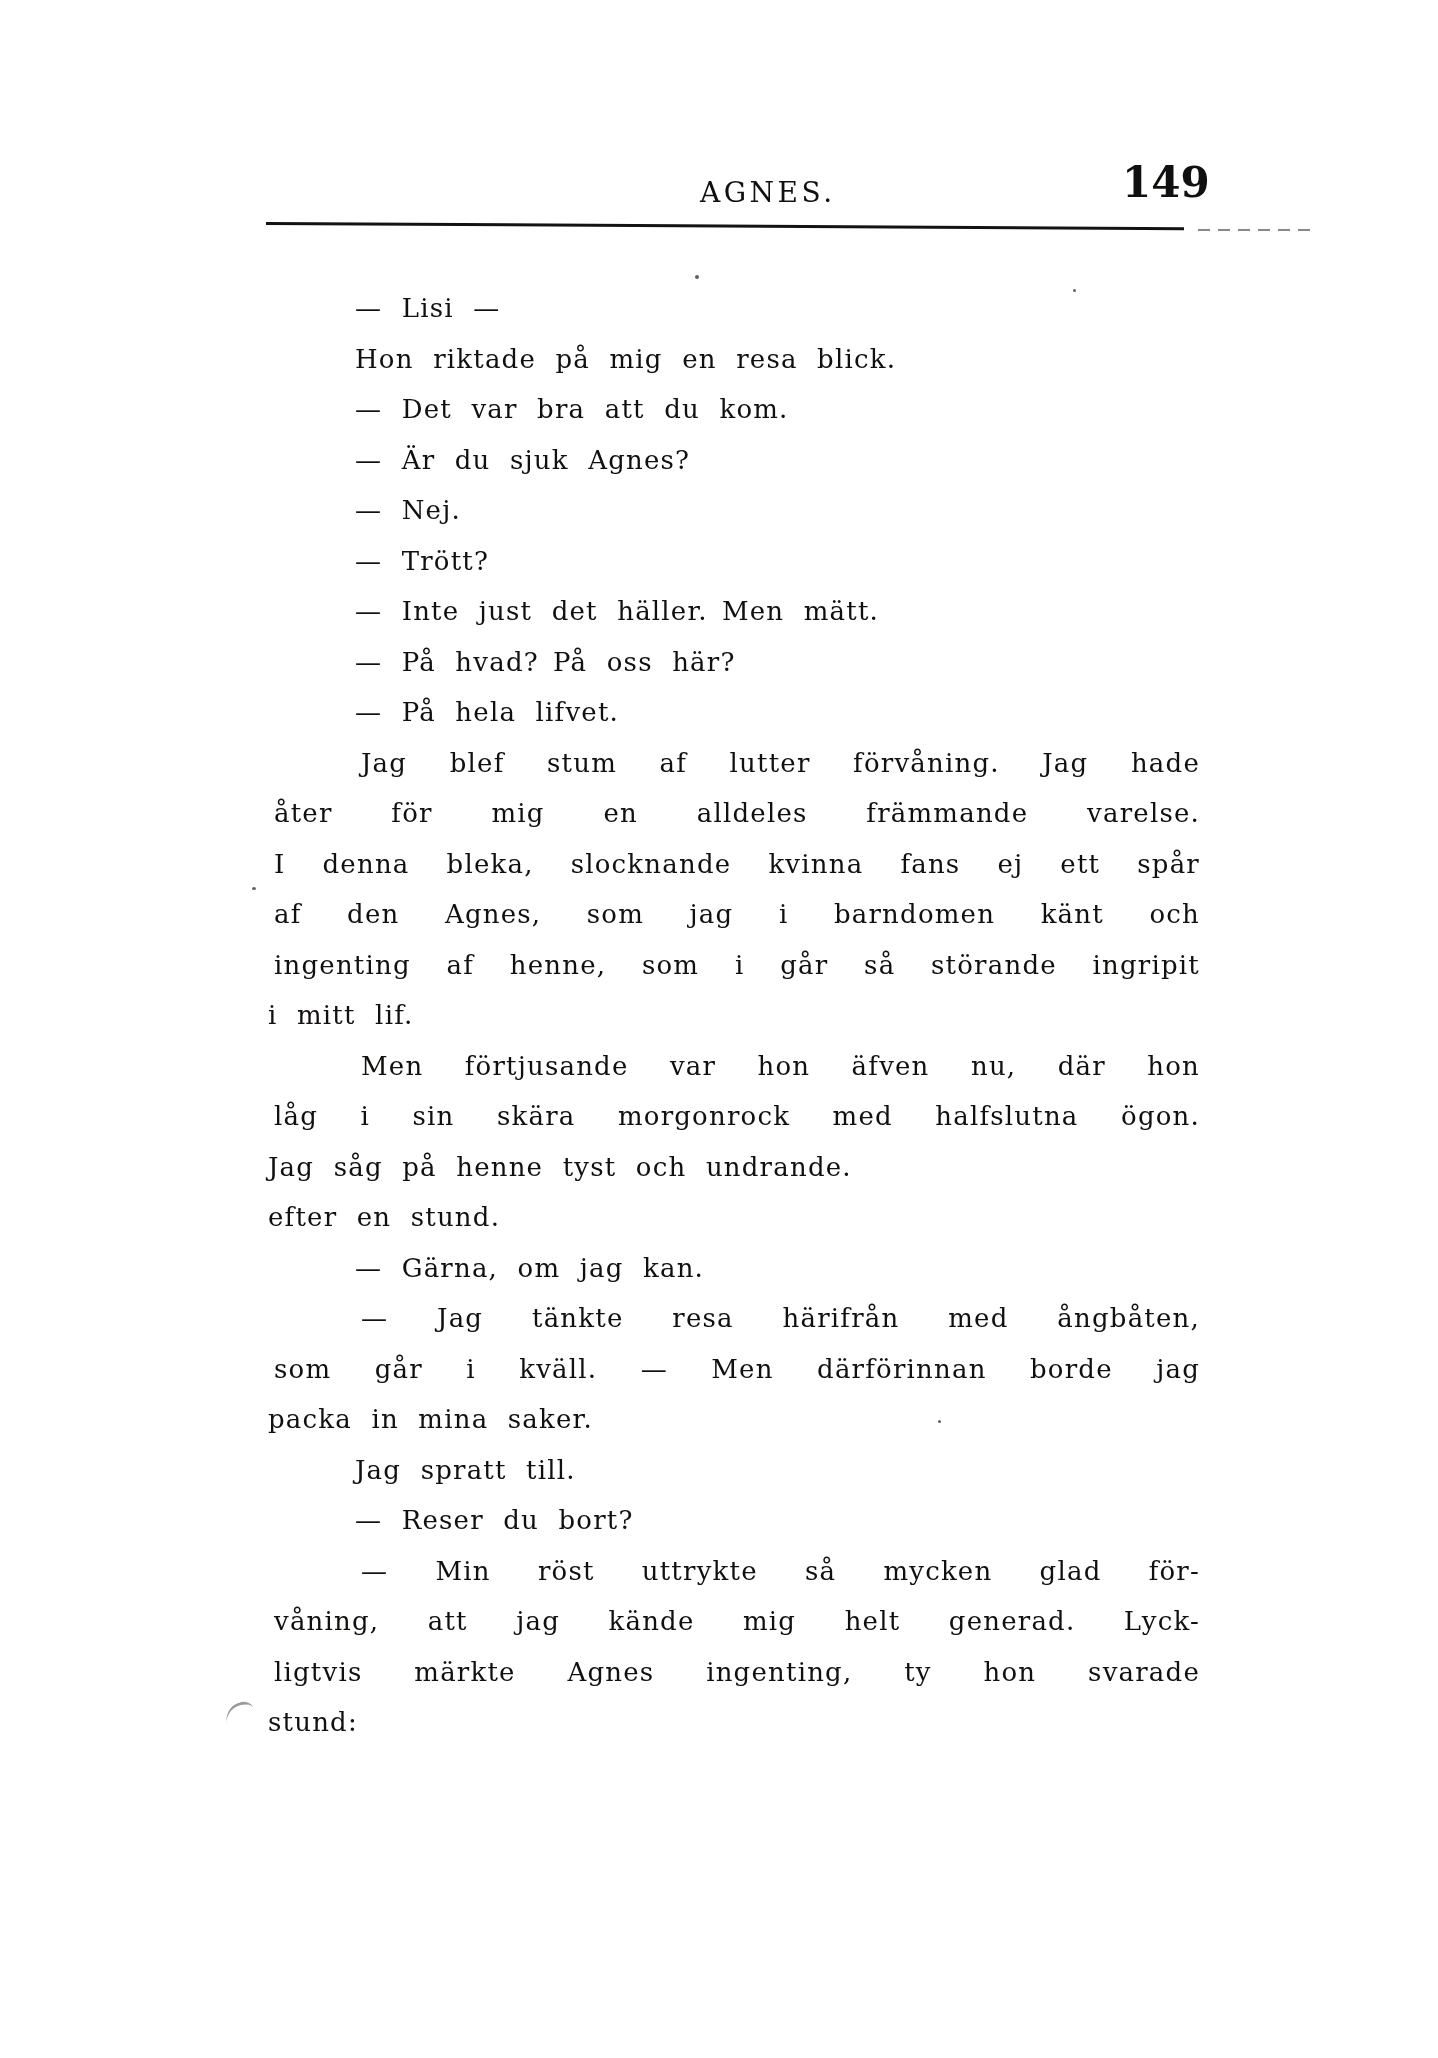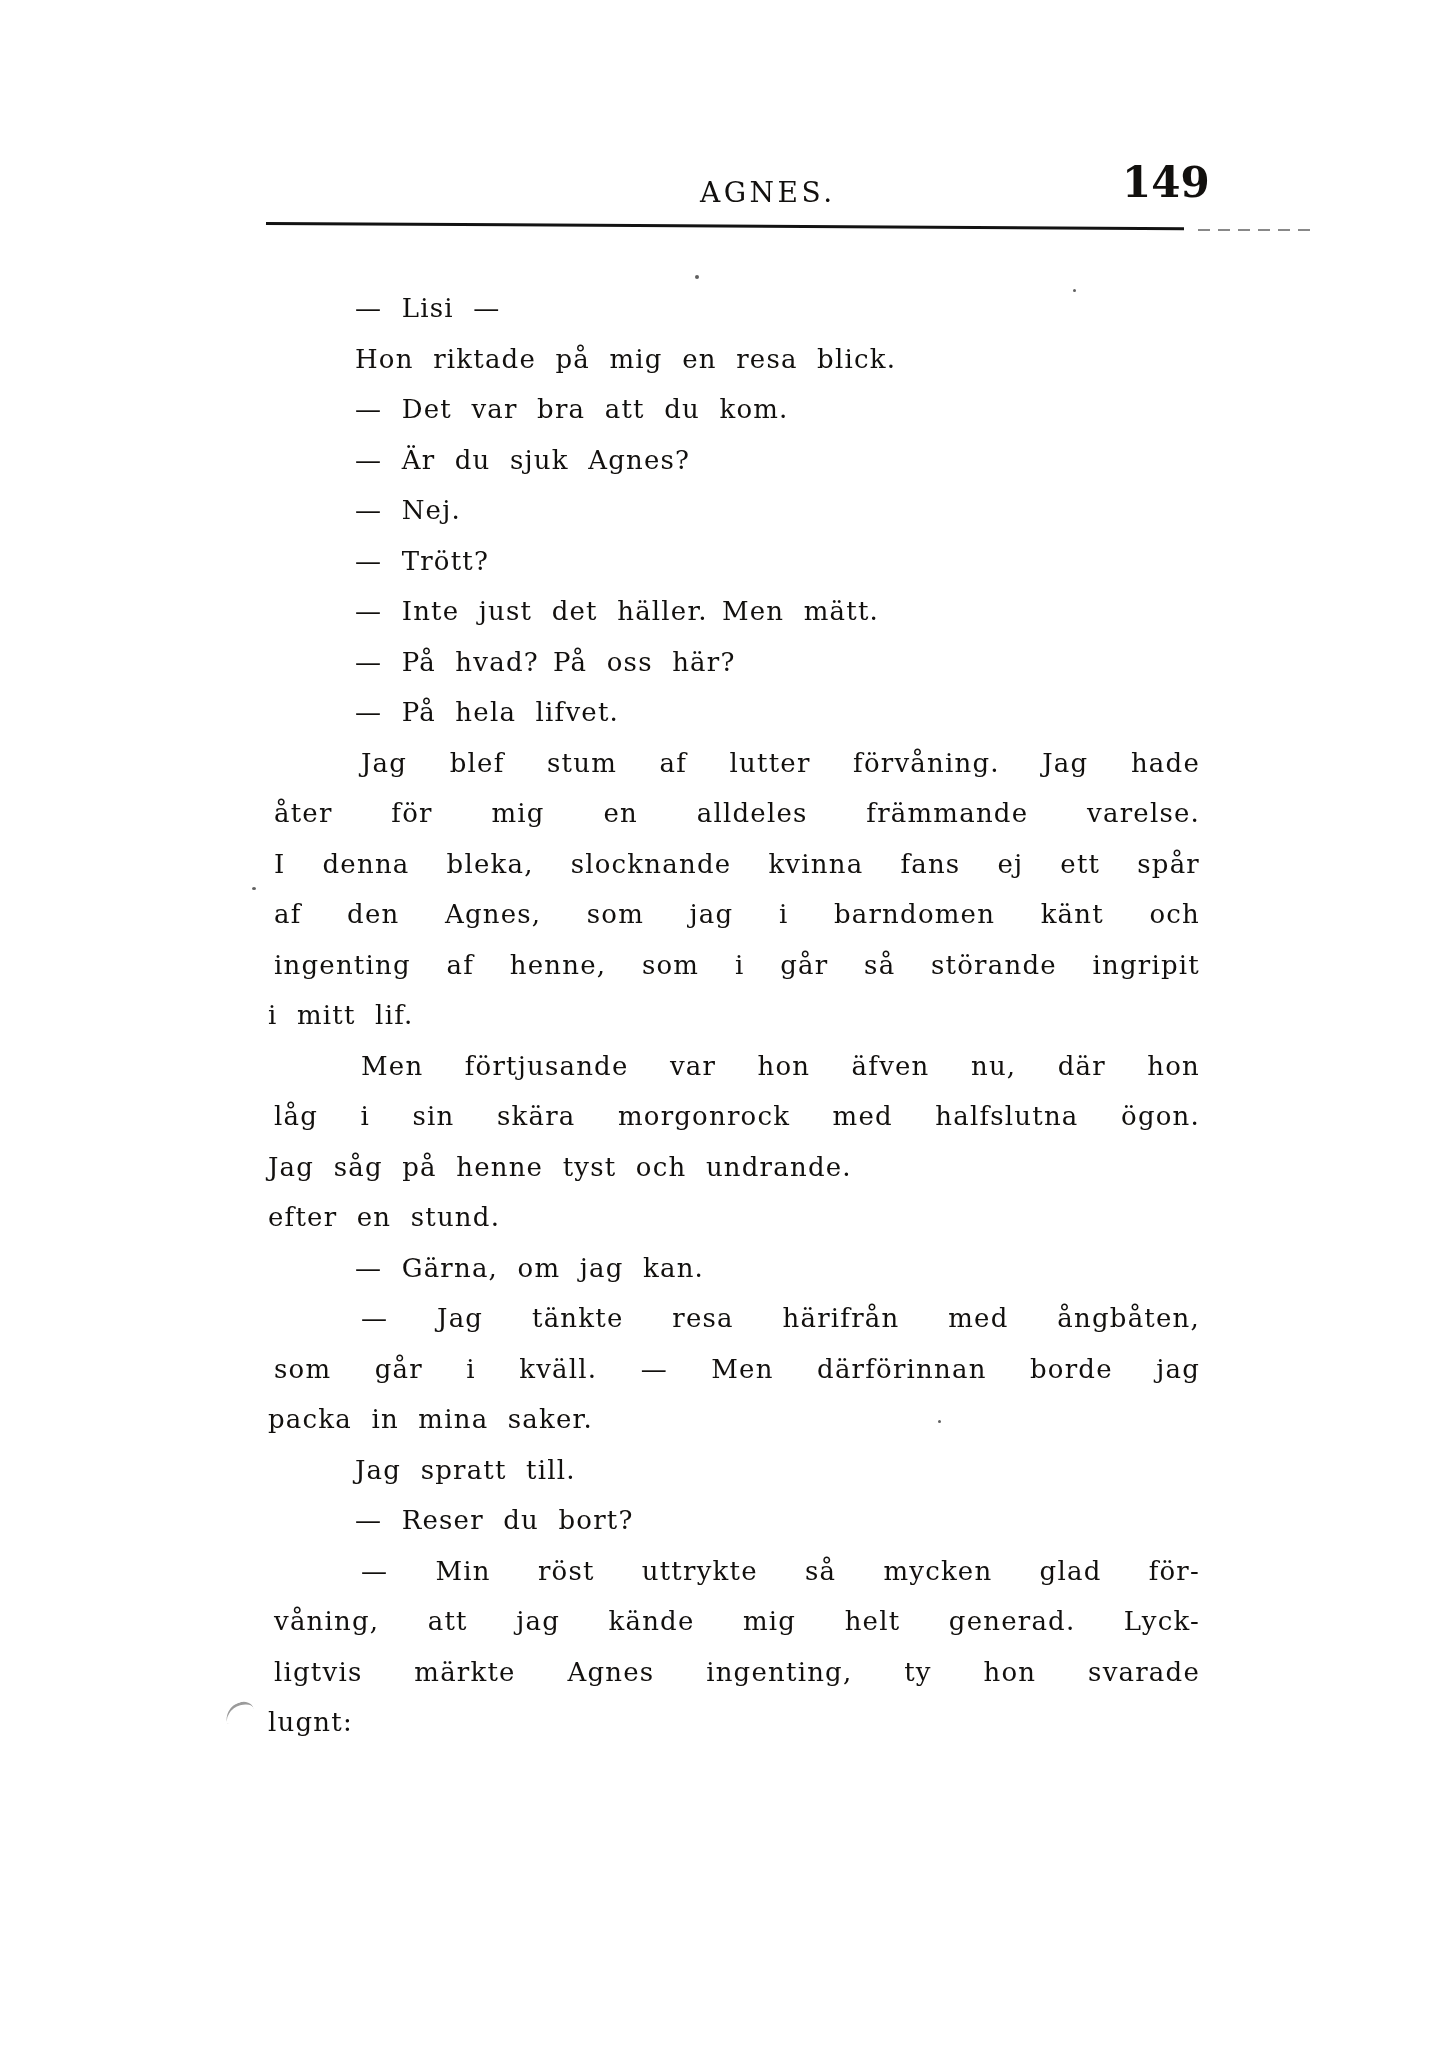--- a/index.html
+++ b/index.html
@@ -120,21 +120,21 @@
     <div class="line">efter en stund.</div>
     <div class="line ind">— Gärna, om jag kan.</div>
     <div class="line ind jst">— Jag tänkte resa härifrån med ångbåten,</div>
     <div class="line jst">som går i kväll. — Men därförinnan borde jag</div>
     <div class="line">packa in mina saker.</div>
     <div class="line ind">Jag spratt till.</div>
     <div class="line ind">— Reser du bort?</div>
     <div class="line ind jst">— Min röst uttrykte så mycken glad för-</div>
     <div class="line jst">våning, att jag kände mig helt generad. Lyck-</div>
     <div class="line jst">ligtvis märkte Agnes ingenting, ty hon svarade</div>
-    <div class="line">lugnt:</div>
+    <div class="line">stund:</div>
   </div>
 
   <div class="speck" style="left:695px; top:275px; width:4px; height:4px;"></div>
   <div class="speck" style="left:1073px; top:289px; width:3px; height:3px;"></div>
   <div class="speck" style="left:252px; top:887px; width:4px; height:3px;"></div>
   <div class="speck" style="left:938px; top:1420px; width:3px; height:3px;"></div>
   <div class="squiggle"></div>
 
 </div>
 

